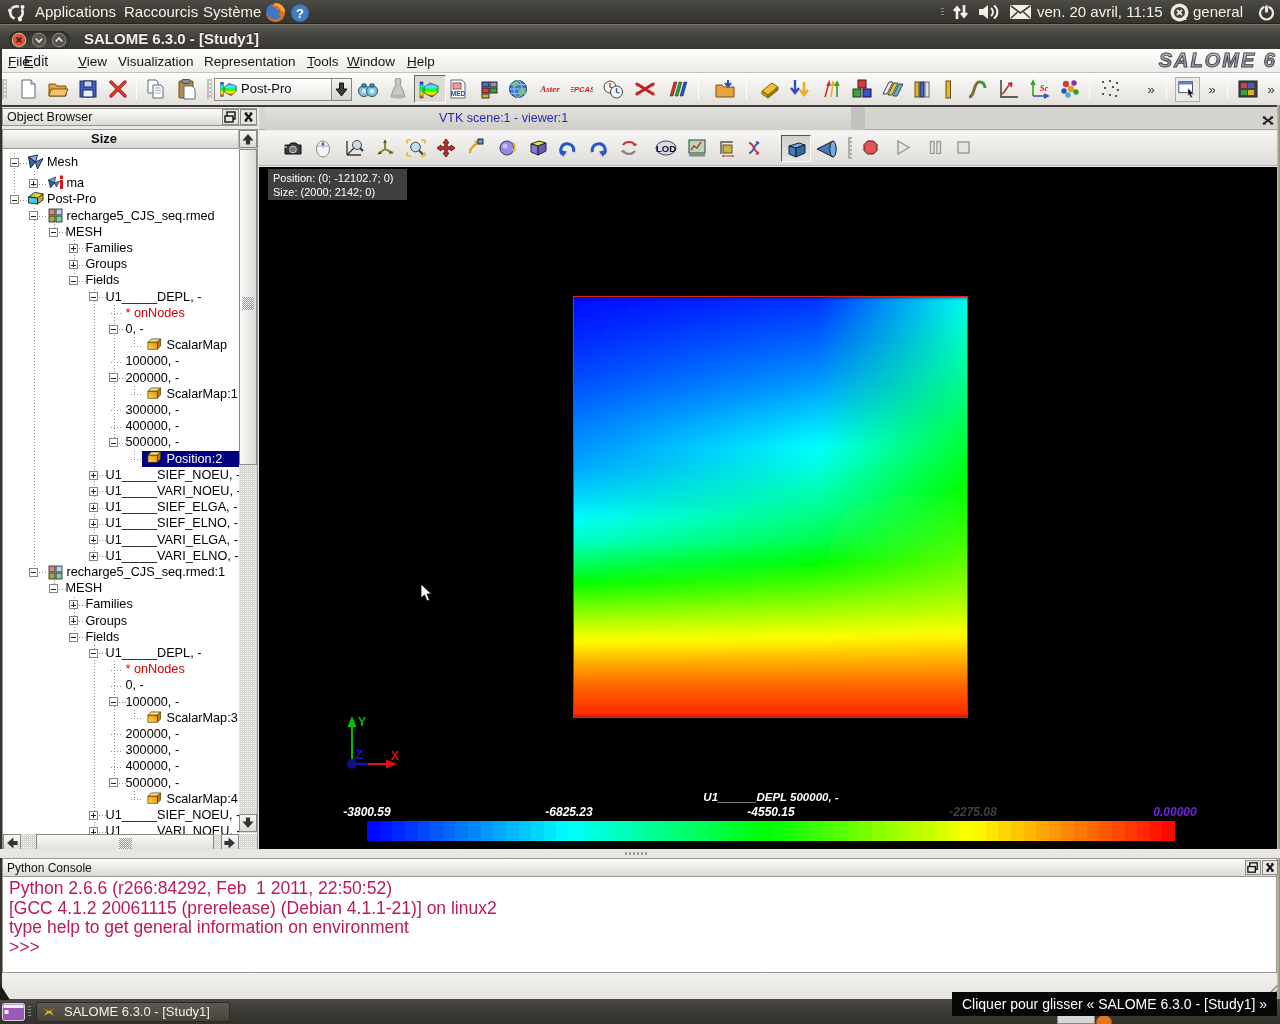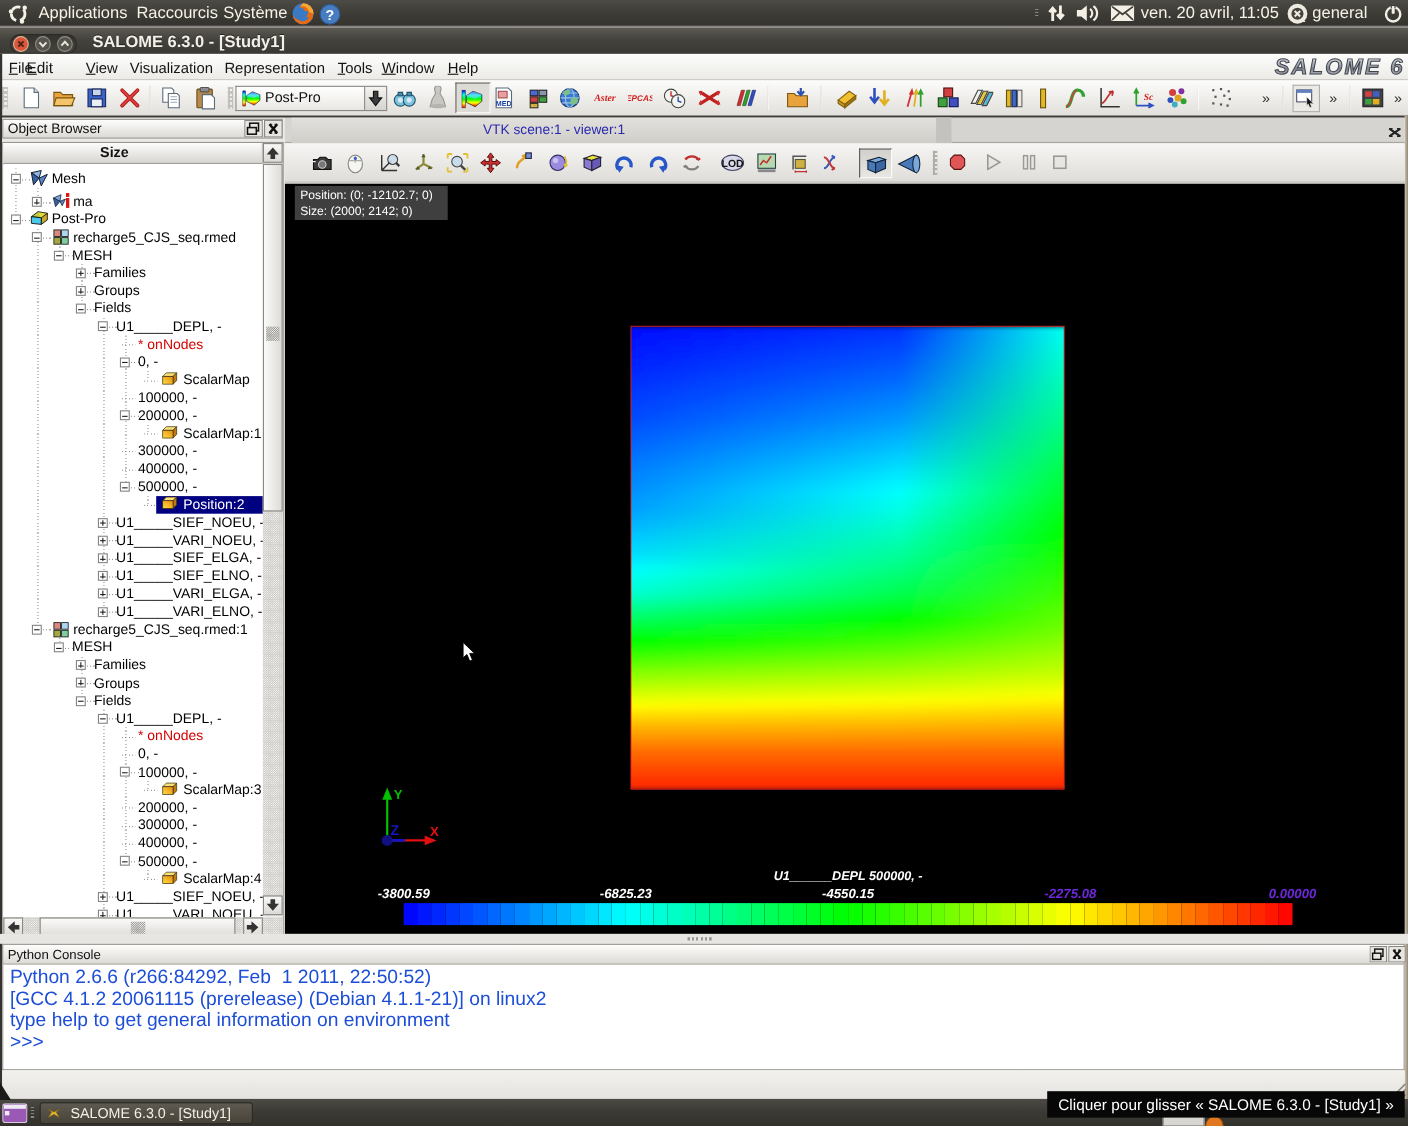--- a/index.html
+++ b/index.html
@@ -32,21 +32,21 @@
 <path d="M13,2 L13,13 M10,10 L13,13.5 L16,10" stroke="#f3efe4" stroke-width="2.6" fill="none"></path>
 </svg>
 <svg class="ab" style="left:977px;top:3px" width="24" height="18" viewBox="0 0 24 18">
 <path d="M2,6 L6,6 L11,2 L11,16 L6,12 L2,12 Z" fill="#f3efe4"></path>
 <path d="M14,5 A5,5 0 0 1 14,13 M17,2.5 A8,8 0 0 1 17,15.5" stroke="#f3efe4" stroke-width="2" fill="none"></path>
 </svg>
 <svg class="ab" style="left:1009px;top:4px" width="23" height="16" viewBox="0 0 23 16">
 <rect x="1" y="1" width="21" height="14" rx="1.5" fill="#f3efe4"></rect>
 <path d="M2,2 L11.5,9 L21,2 M2,14 L8.5,8 M21,14 L14.5,8" stroke="#43413c" stroke-width="1.6" fill="none"></path>
 </svg>
-<div class="ab tx" style="left:1037px;top:2px;font-size:15px;color:#f6f2e6;line-height:20px;">ven. 20 avril, 11:05</div>
+<div class="ab tx" style="left:1037px;top:2px;font-size:15px;color:#f6f2e6;line-height:20px;">ven. 20 avril, 11:15</div>
 <svg class="ab" style="left:1169px;top:2px" width="21" height="21" viewBox="0 0 21 21">
 <circle cx="10.5" cy="10.5" r="9" fill="#efebe0"></circle>
 <circle cx="10.5" cy="10.5" r="5.5" fill="#45433e"></circle>
 <path d="M8,8 L13,13 M13,8 L8,13" stroke="#efebe0" stroke-width="1.8"></path>
 <path d="M14,14 L18,18 L14,18 Z" fill="#efebe0"></path>
 </svg>
 <div class="ab tx" style="left:1193px;top:2px;font-size:15px;color:#f6f2e6;line-height:20px;">general</div>
 <svg class="ab" style="left:1257px;top:3px" width="19" height="19" viewBox="0 0 19 19">
 <circle cx="9.5" cy="10" r="6.5" fill="none" stroke="#f3efe4" stroke-width="2.2"></circle>
 <rect x="8.3" y="1.5" width="2.4" height="8" fill="#f3efe4"></rect>
@@ -1246,41 +1246,41 @@
     <div style="width:12.625px;height:20px;background:#ff5700;"></div>
     <div style="width:12.625px;height:20px;background:#ff4700;"></div>
     <div style="width:12.625px;height:20px;background:#ff3700;"></div>
     <div style="width:12.625px;height:20px;background:#ff2700;"></div>
     <div style="width:12.625px;height:20px;background:#ff1700;"></div>
     <div style="width:12.625px;height:20px;background:#ff0700;"></div>
   </div>
 <div class="ab tx" style="left:367px;top:805px;width:120px;margin-left:-60px;text-align:center;font-size:12px;font-weight:bold;font-style:italic;color:#fff;">-3800.59</div>
 <div class="ab tx" style="left:569px;top:805px;width:120px;margin-left:-60px;text-align:center;font-size:12px;font-weight:bold;font-style:italic;color:#fff;">-6825.23</div>
 <div class="ab tx" style="left:771px;top:805px;width:120px;margin-left:-60px;text-align:center;font-size:12px;font-weight:bold;font-style:italic;color:#fff;">-4550.15</div>
-<div class="ab tx" style="left:973px;top:805px;width:120px;margin-left:-60px;text-align:center;font-size:12px;font-weight:bold;font-style:italic;color:#6d28d9;">-2275.08</div>
+<div class="ab tx" style="left:973px;top:805px;width:120px;margin-left:-60px;text-align:center;font-size:12px;font-weight:bold;font-style:italic;color:#404040;">-2275.08</div>
 <div class="ab tx" style="left:1175px;top:805px;width:120px;margin-left:-60px;text-align:center;font-size:12px;font-weight:bold;font-style:italic;color:#6d28d9;">0.00000</div>
 <div class="ab tx" style="left:771px;top:791px;width:300px;margin-left:-150px;text-align:center;font-size:11.5px;font-weight:bold;font-style:italic;color:#fff;">U1______DEPL 500000, -</div>
 <div class="ab" style="left:0;top:849px;width:1280px;height:9px;background:#e8e6e2;">
 <div class="ab" style="left:625px;top:3px;width:22px;height:3px;background:repeating-linear-gradient(90deg,#9a9894 0 2px,transparent 2px 4px);"></div>
   </div>
 <div class="ab" style="left:2px;top:858px;width:1275px;height:19px;background:linear-gradient(#fdfdfc,#dcdad5);border:1px solid #98968f;">
 <div class="ab tx" style="left:4px;top:2px;font-size:12px;color:#111;">Python Console</div>
   </div>
 <svg class="ab" style="left:1245px;top:860px" width="16" height="15" viewBox="0 0 17 16">
 <rect x="0.5" y="0.5" width="16" height="15" fill="#e8e6e1" stroke="#888"></rect>
 <rect x="5" y="3" width="8" height="7" fill="none" stroke="#111" stroke-width="1.4"></rect>
 <rect x="3" y="7" width="8" height="6" fill="#e8e6e1" stroke="#111" stroke-width="1.4"></rect>
   </svg>
 <svg class="ab" style="left:1262px;top:860px" width="16" height="15" viewBox="0 0 17 16">
 <rect x="0.5" y="0.5" width="16" height="15" fill="#e8e6e1" stroke="#888"></rect>
 <path d="M5,4 L12,12 M12,4 L5,12" stroke="#111" stroke-width="2.2"></path>
 <path d="M5,4 h2.5 M9.5,4 h2.5 M5,12 h2.5 M9.5,12 h2.5" stroke="#111" stroke-width="1"></path>
   </svg>
 <div class="ab" style="left:2px;top:877px;width:1275px;height:96px;background:#fff;border:1px solid #98968f;border-top:0;">
-<div class="ab tx" style="left:6px;top:2px;font-size:17.5px;color:#1d4ed8;line-height:19.7px;">Python 2.6.6 (r266:84292, Feb  1 2011, 22:50:52)
+<div class="ab tx" style="left:6px;top:2px;font-size:17.5px;color:#be185d;line-height:19.7px;">Python 2.6.6 (r266:84292, Feb  1 2011, 22:50:52)
 [GCC 4.1.2 20061115 (prerelease) (Debian 4.1.1-21)] on linux2
 type help to get general information on environment
 &gt;&gt;&gt; </div>
   </div>
 <div class="ab" style="left:2px;top:973px;width:1275px;height:26px;background:linear-gradient(#f2f1ee,#e5e3df);"></div>
 <div class="ab" style="left:0;top:999px;width:1280px;height:25px;background:linear-gradient(#4c4a43,#3b3934 50%,#33312c);">
 <svg class="ab" style="left:2px;top:4px" width="23" height="18" viewBox="0 0 23 18">
 <rect x="0.5" y="0.5" width="22" height="17" rx="2" fill="#9b59b6" stroke="#d8cfe0"></rect>
 <rect x="1.5" y="1.5" width="20" height="3.5" fill="#f0ecf4"></rect>
 <rect x="2.5" y="7" width="4" height="4" fill="#f0ecf4"></rect>

